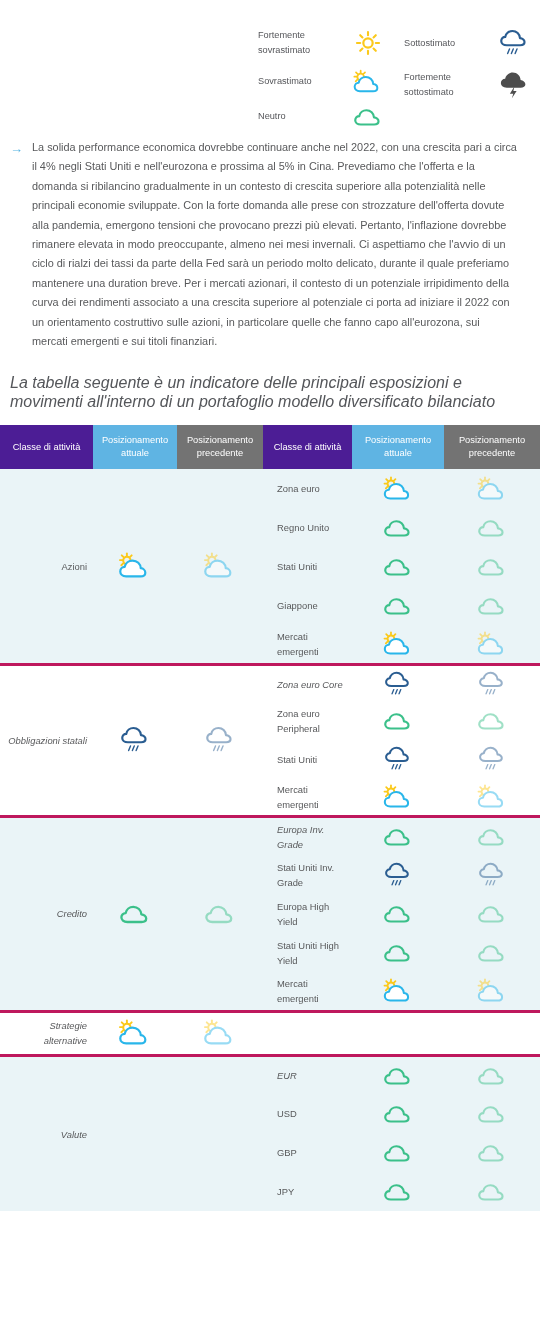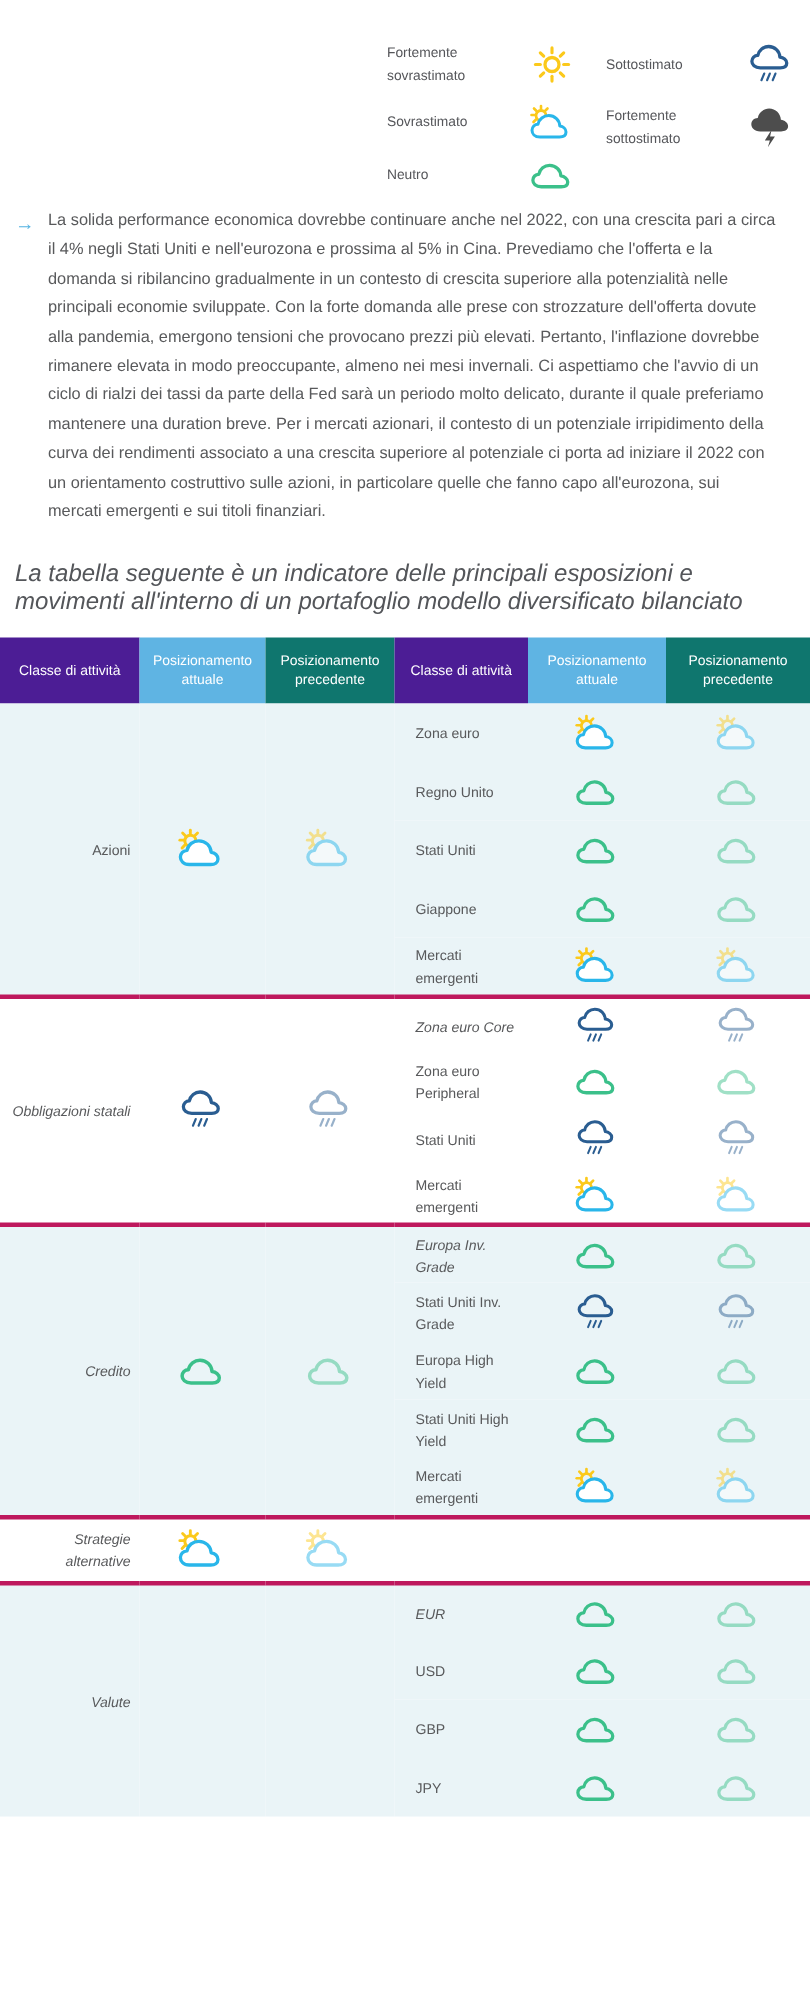--- a/index.html
+++ b/index.html
@@ -103,21 +103,21 @@
     font-size: 9.3px;
     font-weight: normal;
     line-height: 13px;
     height: 44px;
     vertical-align: middle;
     padding: 2px 3px;
     text-align: center;
   }
   th.h-dark  { background: #4c1d95; text-align: left; padding-left: 7px; }
   th.h-light { background: #5fb4e3; }
-  th.h-gray  { background: #0f766e; margin-left: 24px; }
+  th.h-gray  { background: #737373; margin-left: 24px; }
 
   .tbl td {
     font-size: 9.4px;
     color: #58595b;
     line-height: 15px;
     padding: 0 6px;
     vertical-align: middle;
     border: none;
   }
   td.cls { text-align: right; }

